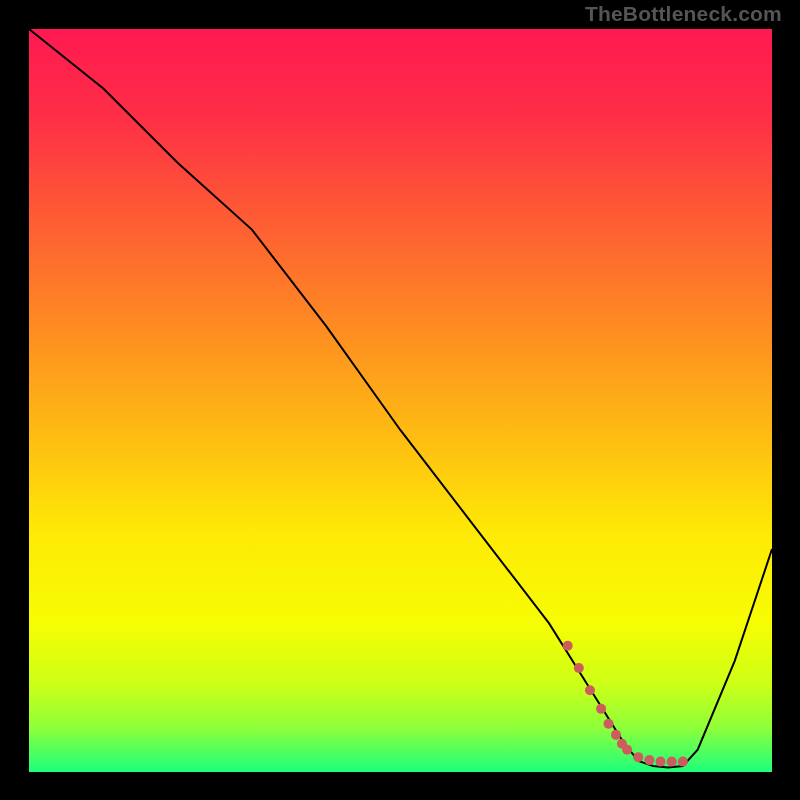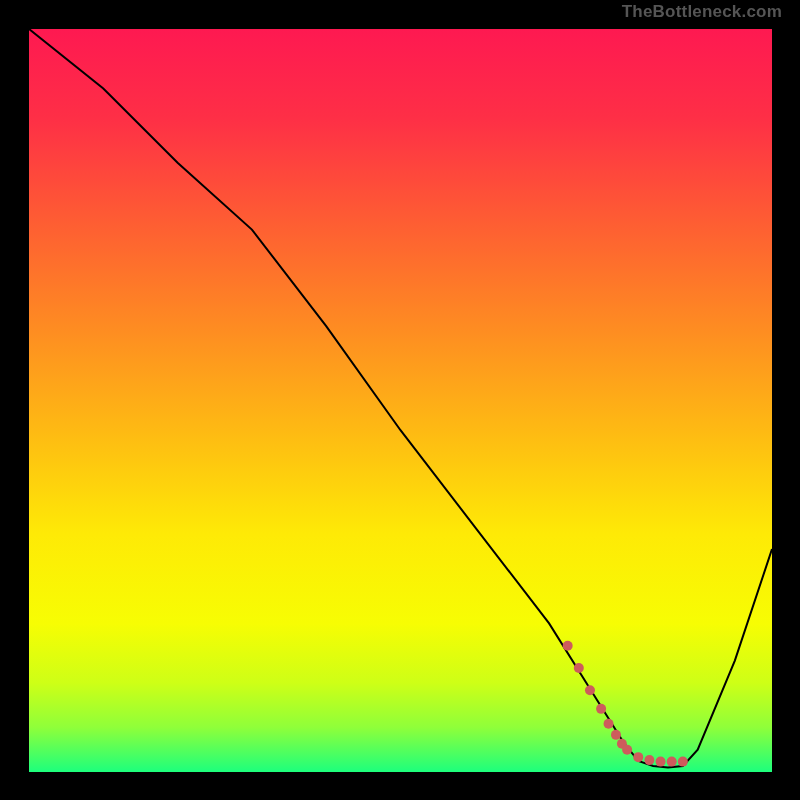--- a/index.html
+++ b/index.html
@@ -17,21 +17,21 @@
     top: 29px;
     width: 743px;
     height: 743px;
     box-sizing: border-box;
   }
   .watermark {
     position: absolute;
     top: 2px;
     right: 18px;
     color: #555;
-    font-size: 17px;
+    font-size: 21px;
     font-weight: 600;
     letter-spacing: 0.2px;
   }
   svg { display: block; }
 </style>
 </head>
 <body>
 
 <div class="watermark">TheBottleneck.com</div>
 

